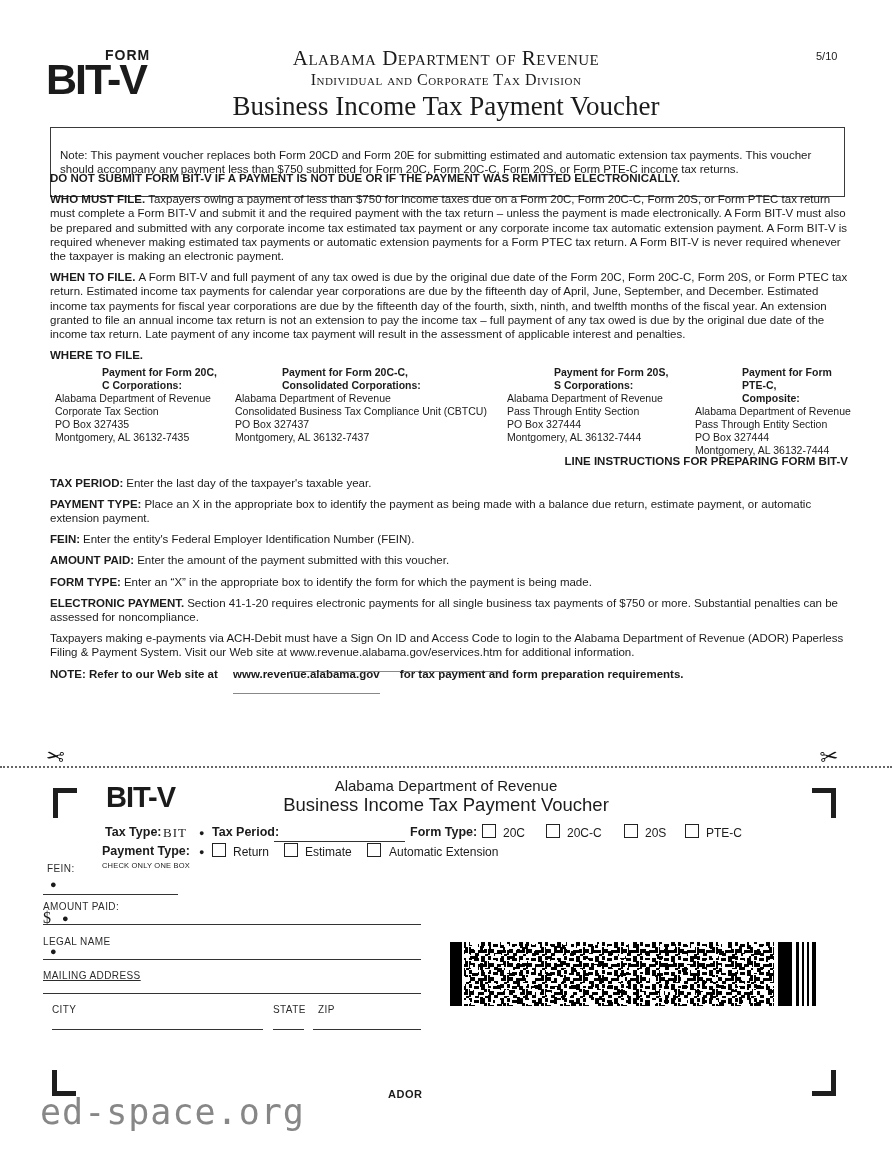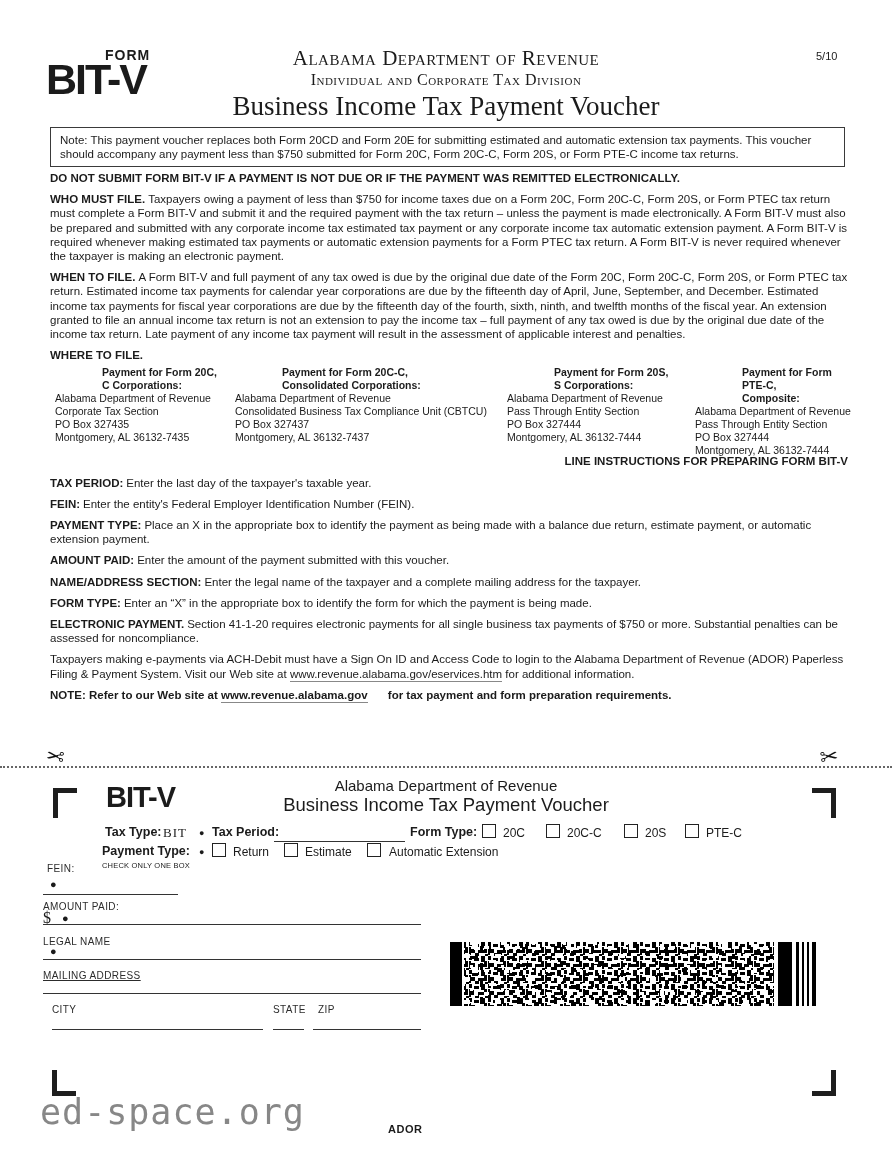--- a/index.html
+++ b/index.html
@@ -15,34 +15,34 @@
   .form-word { font-size:14px; font-weight:bold; letter-spacing:1px;padding-left:27px; }
   .form-num  { font-size:43px; font-weight:bold; letter-spacing:-2px; line-height:1; }
   .hdr-center { text-align:center; font-family:"Liberation Serif", serif; }
   .hdr-agency   { font-size:21px; font-variant:small-caps; letter-spacing:.5px; }
   .hdr-division { font-size:16px; font-variant:small-caps; letter-spacing:.5px; }
   .hdr-title    { font-size:27px; margin-top:2px; }
   .revision { font-size:11px; }
 
   
   .note-box {
-    border:1.6px solid #3a3a3a; padding:5px 9px;
+    border:1.6px solid #3a3a3a; padding:20px 9px;
     font-size:11.5px; line-height:14px;
   }
 
   
   .main { font-size:11.5px; line-height:14.2px; }
   .main p { margin-bottom:7px; }
   .main b { margin-right:3px; }
   .caps-line { font-weight:bold; }
   .addr-row { position:relative; height:84px; margin-bottom:4px; }
   .addr-col { position:absolute; top:0; font-size:10.5px; line-height:13px; }
   .addr-col .t { font-weight:bold;padding-left:47px; }
   .center-head { text-align:right; font-weight:bold; margin-bottom:7px; margin-top:2px; }
-  .ulink { border-bottom:1.4px solid #888; padding-bottom:1px; }
+  .ulink { border-bottom:1.4px solid #888; padding-bottom:13px; }
 
   
   .detach-text { width:100%; text-align:center; font-size:10px; font-weight:bold; font-style:italic; letter-spacing:.3px; }
   .detach-line { left:0; right:0; border-top:2px dotted #666; }
   .scissors { font-size:22px; color:#111; }
   .scissors.flip { transform:scaleX(-1) rotate(-8deg); }
   .scissors.norm { transform:rotate(-8deg); }
 
   
   .corner { width:24px; height:30px; }
@@ -128,30 +128,29 @@
         <div>Alabama Department of Revenue</div>
         <div>Pass Through Entity Section</div>
         <div>PO Box 327444</div>
         <div>Montgomery, AL 36132-7444</div>
       </div>
     </div>
 
     <p class="center-head">LINE INSTRUCTIONS FOR PREPARING FORM BIT-V</p>
 
     <p><b>TAX PERIOD:</b><span>Enter the last day of the taxpayer's taxable year.</span></p>
+    <p><b>PAYMENT TYPE:</b><span>Place an X in the appropriate box to identify the payment as being made with a balance due return, estimate payment, or automatic extension payment.</span></p>
     <p><b>FEIN:</b><span>Enter the entity's Federal Employer Identification Number (FEIN).</span></p>
-    <p><b>PAYMENT TYPE:</b><span>Place an X in the appropriate box to identify the payment as being made with a balance due return, estimate payment, or automatic extension payment.</span></p>
     <p><b>AMOUNT PAID:</b><span>Enter the amount of the payment submitted with this voucher.</span></p>
-    <p><b>NAME/ADDRESS SECTION:</b><span>Enter the legal name of the taxpayer and a complete mailing address for the taxpayer.</span></p>
     <p><b>FORM TYPE:</b><span>Enter an “X” in the appropriate box to identify the form for which the payment is being made.</span></p>
     <p><b>ELECTRONIC PAYMENT.</b><span>Section 41-1-20 requires electronic payments for all single business tax payments of $750 or more.  Substantial penalties can be assessed for noncompliance.</span></p>
 
     <p><span>Taxpayers making e-payments via ACH-Debit must have a Sign On ID and Access Code to login to the Alabama Department of Revenue (ADOR) Paperless Filing &amp; Payment System. Visit our Web site at </span><span class="ulink">www.revenue.alabama.gov/eservices.htm</span><span> for additional information.</span></p>
 
-    <p><b style="margin-right:0;">NOTE:  Refer to our Web site at </b><b class="ulink" style="margin-right:17px;">www.revenue.alabama.gov</b><b style="margin-right:0;"> for tax payment and form preparation requirements.</b></p>
+    <p><b style="margin-right:12px;">NOTE:  Refer to our Web site at </b><b class="ulink" style="margin-right:17px;">www.revenue.alabama.gov</b><b style="margin-right:0;"> for tax payment and form preparation requirements.</b></p>
   </div>
 
   <div class="abs scissors flip" style="left:46px; top:744px;">✂</div>
   <div class="abs scissors norm" style="left:820px; top:744px;">✂</div>
   <div class="abs detach-line" style="top:766px;"></div>
 
   <div class="abs corner tl" style="left:53px; top:788px;"></div>
   <div class="abs corner tr" style="left:812px; top:788px;"></div>
 
   <div class="abs v-num" style="left:106px; top:781px;">BIT-V</div>
@@ -243,17 +242,17 @@
       <rect x="328" y="0" width="14" height="64"></rect>
       <rect x="346" y="0" width="3" height="64"></rect>
       <rect x="352" y="0" width="2" height="64"></rect>
       <rect x="357" y="0" width="2" height="64"></rect>
       <rect x="362" y="0" width="4" height="64"></rect>
     </svg>
   </div>
 
   <div class="abs corner bl" style="left:52px; top:1070px;"></div>
   <div class="abs corner br" style="left:812px; top:1070px;"></div>
-  <div class="abs ador" style="left:388px; top:1088px;margin-top:35px;">ADOR</div>
+  <div class="abs ador" style="left:388px; top:1088px;">ADOR</div>
 
   <div class="abs watermark" style="left:40px; top:1092px;">ed-space.org</div>
 
 </div>
 
 </body></html>

